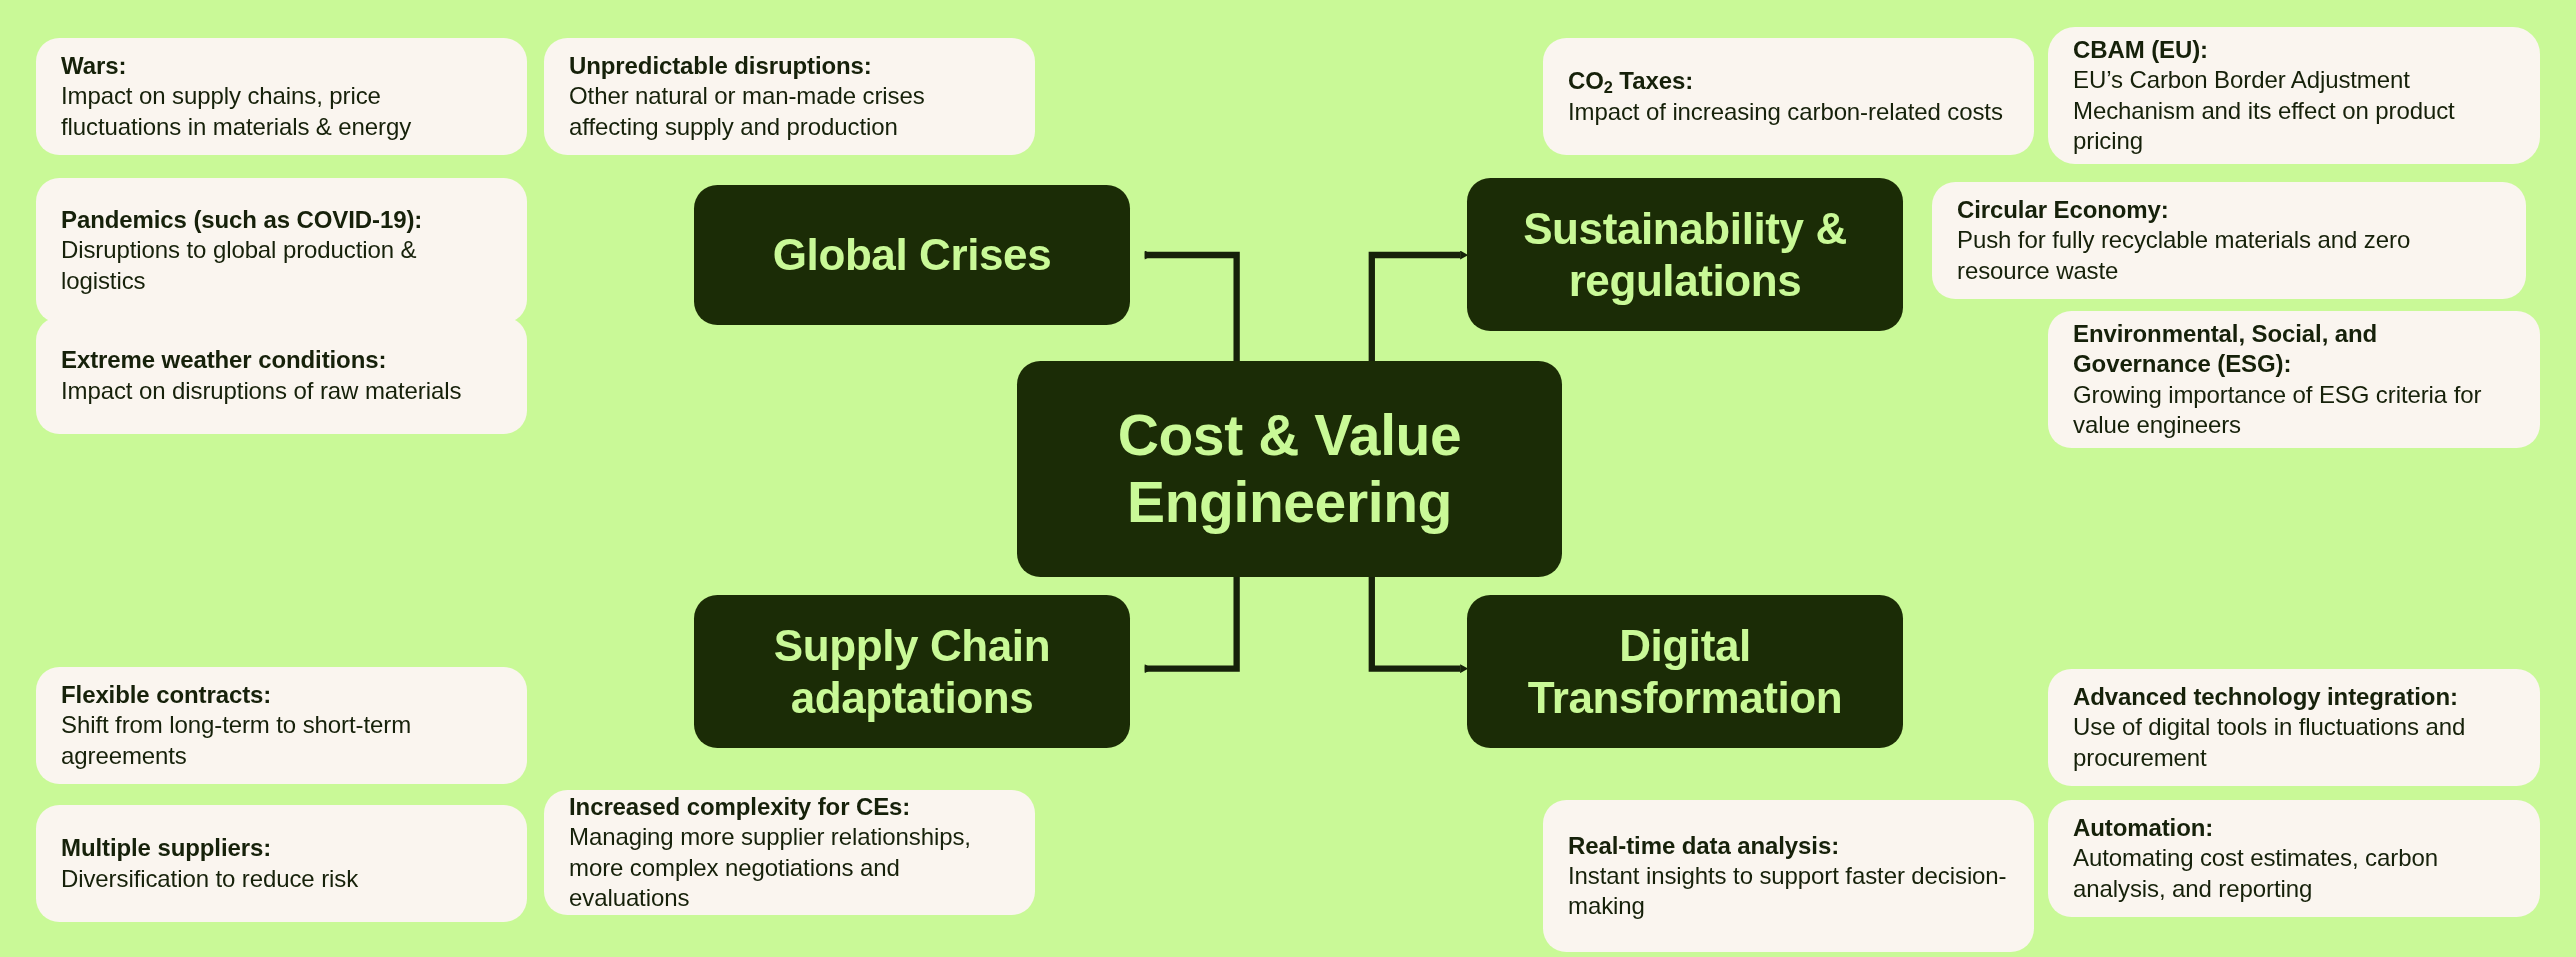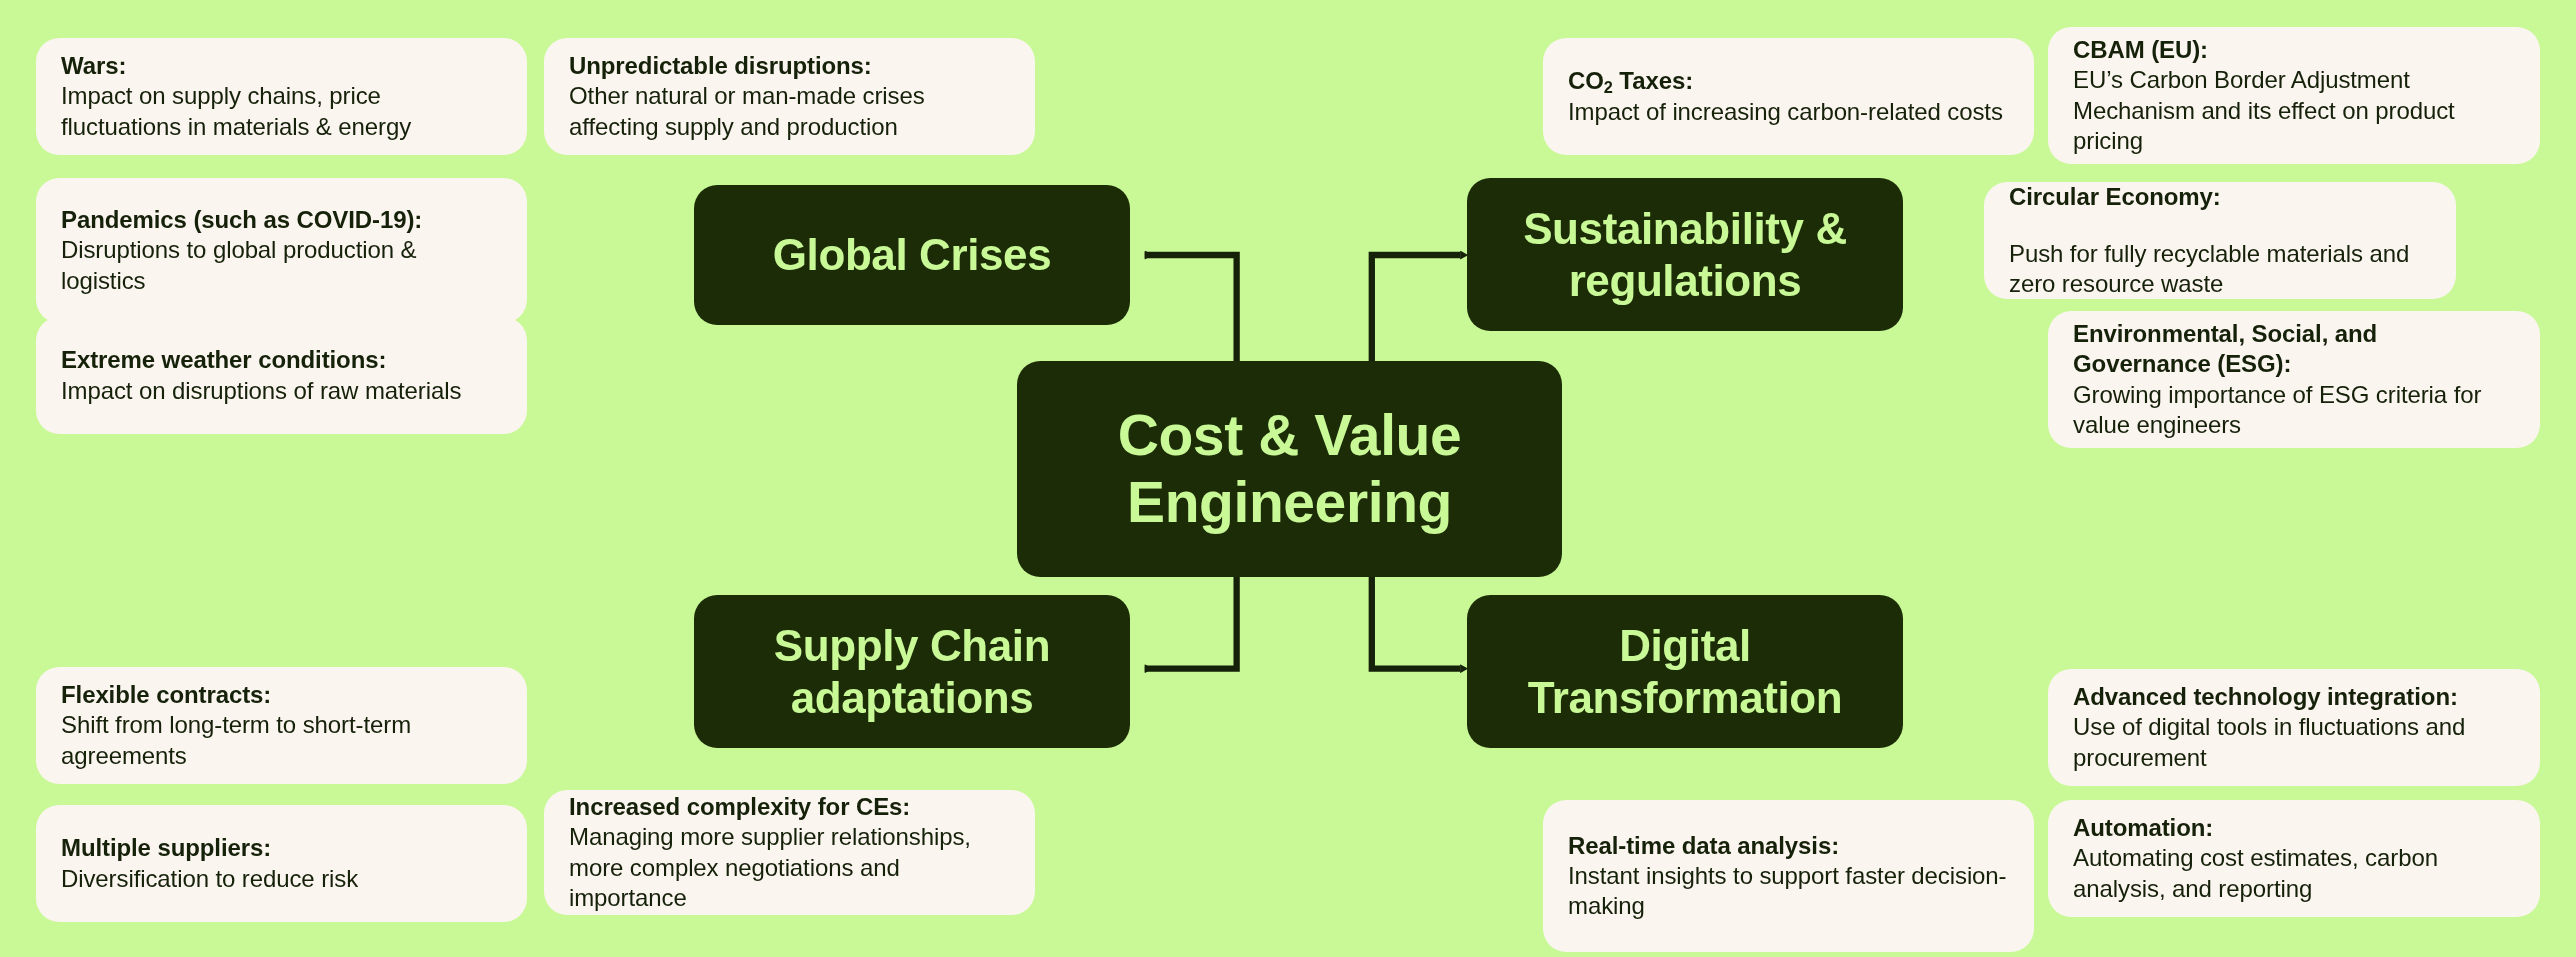--- a/index.html
+++ b/index.html
@@ -150,26 +150,26 @@
   <div class="card" style="left:544px; top:38px; width:491px; height:117px;">
     <div class="c-title">Unpredictable disruptions:</div>
     <div class="c-body">Other natural or man-made crises affecting supply and production</div>
   </div>
 
   <div class="card" style="left:1543px; top:38px; width:491px; height:117px;">
     <div class="c-title"><span>CO</span><sub>2</sub><span> Taxes:</span></div>
     <div class="c-body">Impact of increasing carbon-related costs</div>
   </div>
 
-  <div class="card" style="left:2048px; top:27px; width:492px; height:137px;">
+  <div class="card" style="left:2048px; top:27px; width:492px; height:137px;border-radius:27px;">
     <div class="c-title">CBAM (EU):</div>
     <div class="c-body">EU’s Carbon Border Adjustment Mechanism and its effect on product pricing</div>
   </div>
 
-  <div class="card" style="left:1984px; top:182px; width:472px; height:117px;justify-content:space-between;">
+  <div class="card" style="left:1932px; top:182px; width:594px; height:117px;">
     <div class="c-title">Circular Economy:</div>
     <div class="c-body">Push for fully recyclable materials and zero resource waste</div>
   </div>
 
   <div class="card" style="left:2048px; top:311px; width:492px; height:137px;">
     <div class="c-title">Environmental, Social, and Governance (ESG):</div>
     <div class="c-body">Growing importance of ESG criteria for value engineers</div>
   </div>
 
   <div class="card" style="left:36px; top:667px; width:491px; height:117px;">
@@ -177,21 +177,21 @@
     <div class="c-body">Shift from long-term to short-term agreements</div>
   </div>
 
   <div class="card" style="left:36px; top:805px; width:491px; height:117px;">
     <div class="c-title">Multiple suppliers:</div>
     <div class="c-body">Diversification to reduce risk</div>
   </div>
 
   <div class="card" style="left:544px; top:790px; width:491px; height:125px;">
     <div class="c-title">Increased complexity for CEs:</div>
-    <div class="c-body">Managing more supplier relationships, more complex negotiations and importance</div>
+    <div class="c-body">Managing more supplier relationships, more complex negotiations and evaluations</div>
   </div>
 
   <div class="card" style="left:1543px; top:800px; width:491px; height:152px;">
     <div class="c-title">Real-time data analysis:</div>
     <div class="c-body">Instant insights to support faster decision-making</div>
   </div>
 
   <div class="card" style="left:2048px; top:669px; width:492px; height:117px;">
     <div class="c-title">Advanced technology integration:</div>
     <div class="c-body">Use of digital tools in fluctuations and procurement</div>

